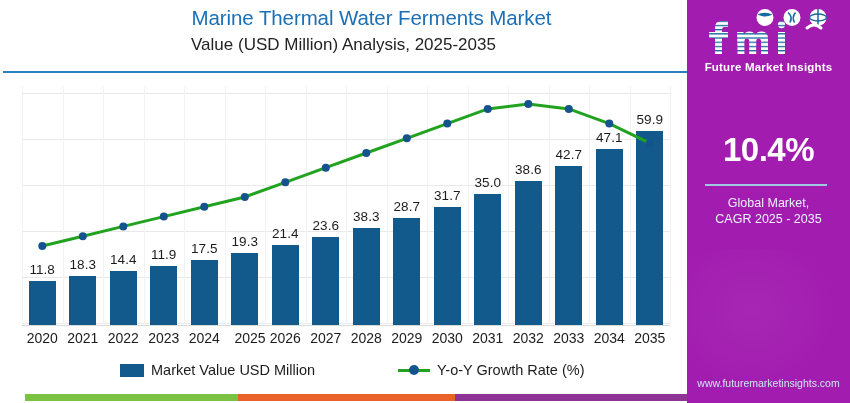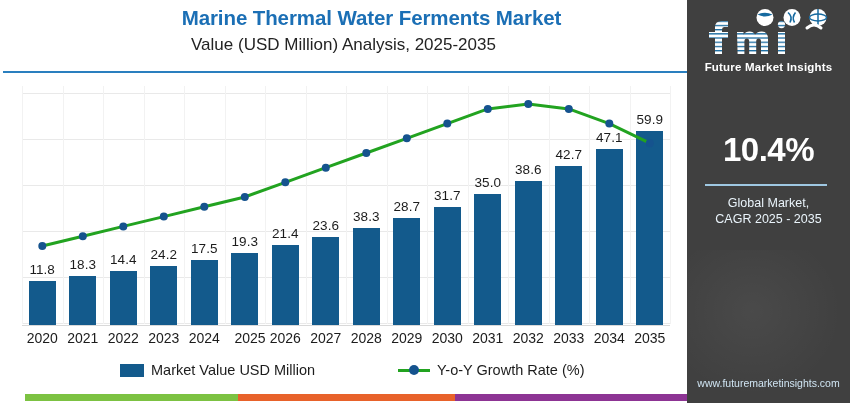--- a/index.html
+++ b/index.html
@@ -10,21 +10,21 @@
     overflow: hidden;
   }
   #page { position: relative; width: 850px; height: 403px; background: #fff; }
 
   
   #left-panel { position: absolute; left: 0; top: 0; width: 687px; height: 403px; background: #fff; }
 
   #header { position: absolute; left: 0; top: 0; width: 687px; height: 72px; }
   #chart-title {
     position: absolute; left: 0; top: 6px; width: 743px;
-    text-align: center; font-size: 20.5px; font-weight: bold;
+    text-align: center; font-size: 20.5px; font-weight: normal;
     color: #1b6fb5; letter-spacing: -0.1px;
   }
   #chart-subtitle {
     position: absolute; left: 0; top: 35px; width: 687px;
     text-align: center; font-size: 17px; color: #232323; font-weight: 400;
   }
   #header-rule {
     position: absolute; left: 3px; top: 71px; width: 684px; height: 2px;
     background: #2a7fbf;
   }
@@ -165,21 +165,21 @@
           <div class="bar" style="left: 452.25px; height: 130.667px; background: rgb(19, 90, 140);"></div>
           <div class="bar" style="left: 492.75px; height: 144.107px; background: rgb(19, 90, 140);"></div>
           <div class="bar" style="left: 533.25px; height: 159.413px; background: rgb(19, 90, 140);"></div>
           <div class="bar" style="left: 573.75px; height: 175.84px; background: rgb(19, 90, 140);"></div>
           <div class="bar" style="left: 614.25px; height: 194.133px; background: rgb(19, 90, 140);"></div>
         </div>
       <div id="bar-labels">
           <div class="bar-label" style="left: -7.75px; top: 175.947px;">11.8</div>
           <div class="bar-label" style="left: 32.75px; top: 171.467px;">18.3</div>
           <div class="bar-label" style="left: 73.25px; top: 166.24px;">14.4</div>
-          <div class="bar-label" style="left: 113.75px; top: 160.64px;">24.2</div>
+          <div class="bar-label" style="left: 113.75px; top: 160.64px;">11.9</div>
           <div class="bar-label" style="left: 154.25px; top: 154.667px;">17.5</div>
           <div class="bar-label" style="left: 194.75px; top: 147.947px;">19.3</div>
           <div class="bar-label" style="left: 235.25px; top: 140.107px;">21.4</div>
           <div class="bar-label" style="left: 275.75px; top: 131.893px;">23.6</div>
           <div class="bar-label" style="left: 316.25px; top: 122.933px;">38.3</div>
           <div class="bar-label" style="left: 356.75px; top: 112.853px;">28.7</div>
           <div class="bar-label" style="left: 397.25px; top: 101.653px;">31.7</div>
           <div class="bar-label" style="left: 437.75px; top: 89.3333px;">35.0</div>
           <div class="bar-label" style="left: 478.25px; top: 75.8933px;">38.6</div>
           <div class="bar-label" style="left: 518.75px; top: 60.5867px;">42.7</div>
@@ -242,21 +242,21 @@
     </div>
 
     <div id="color-strip">
       <div class="strip-seg" id="strip-green" style="background: rgb(124, 194, 66);"></div>
       <div class="strip-seg" id="strip-orange" style="background: rgb(232, 98, 42);"></div>
       <div class="strip-seg" id="strip-purple" style="background: rgb(141, 52, 148);"></div>
     </div>
 
   </div>
 
-  <div id="right-panel" style="background: #404040;">
+  <div id="right-panel" style="background: #a21caf;">
     <div id="logo-block">
       <svg id="logo-svg" width="132" height="52" viewBox="0 0 132 52">
         <defs>
           <pattern id="stripes" width="4" height="4.2" patternUnits="userSpaceOnUse">
             <rect width="4" height="4.2" fill="#ffffff"></rect>
             <rect width="4" height="1.3" fill="#15699f"></rect>
           </pattern>
         </defs>
 
         <g>

